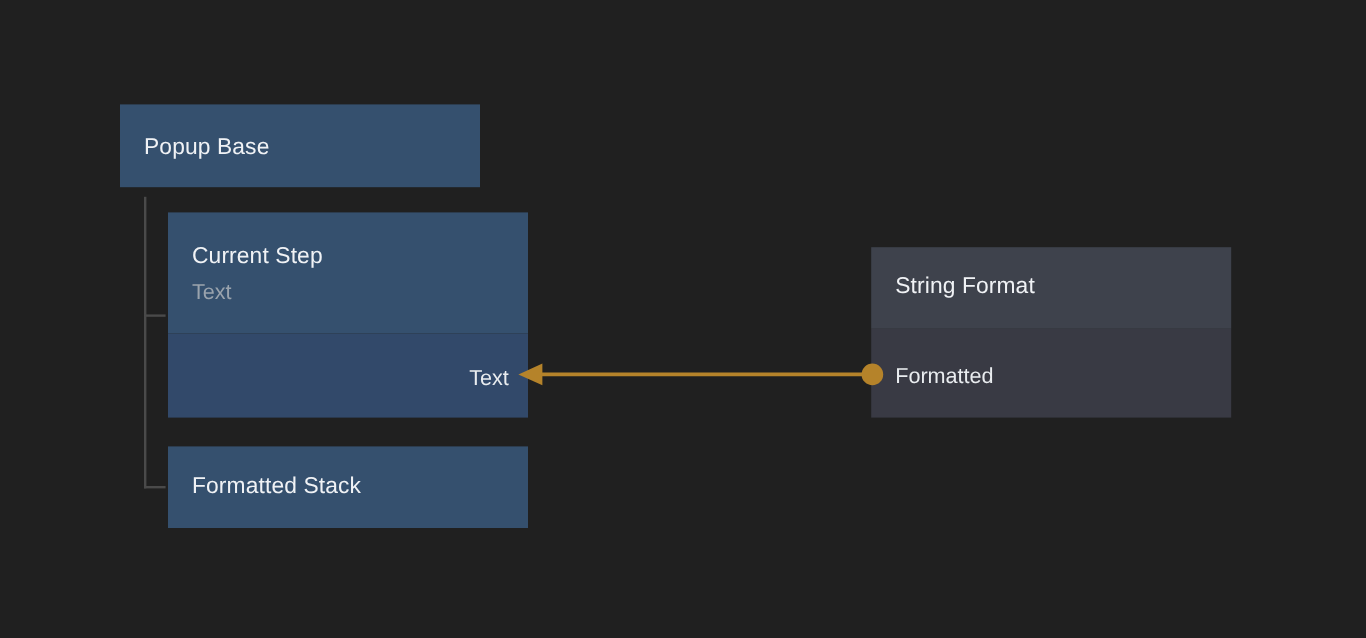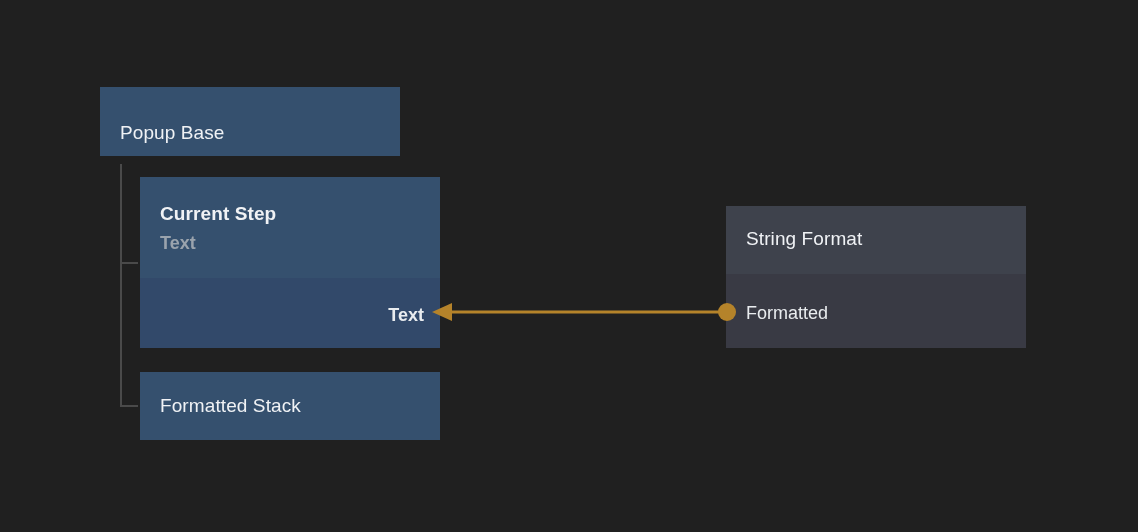--- a/index.html
+++ b/index.html
@@ -95,26 +95,26 @@
 </head>
 <body>
 
 <div id="canvas">
 
   <div class="guide" style="left:120px; top:164px; width:2px; height:243px;"></div>
   <div class="guide" style="left:120px; top:262px; width:18px; height:2px;"></div>
   <div class="guide" style="left:120px; top:405px; width:18px; height:2px;"></div>
 
   <div class="node blue" style="left:100px; top:87px; width:300px;">
-    <div class="node-header" style="height:69px; padding:36px 0 0 20px;">
+    <div class="node-header" style="height:69px; padding:26px 0 0 20px;">
       <div class="title">Popup Base</div>
     </div>
   </div>
 
-  <div class="node blue" style="left:140px; top:177px; width:300px;font-weight:bold;">
+  <div class="node blue" style="left:140px; top:177px; width:300px;">
     <div class="node-header" style="height:101px; padding:27px 0 0 20px;">
       <div class="title">Current Step</div>
       <div class="subtitle" style="margin-top:11px;">Text</div>
     </div>
     <div class="node-body" style="height:70px;">
       <div class="port-row out" style="top:28px;">Text</div>
     </div>
   </div>
 
   <div class="node blue" style="left:140px; top:372px; width:300px;">

